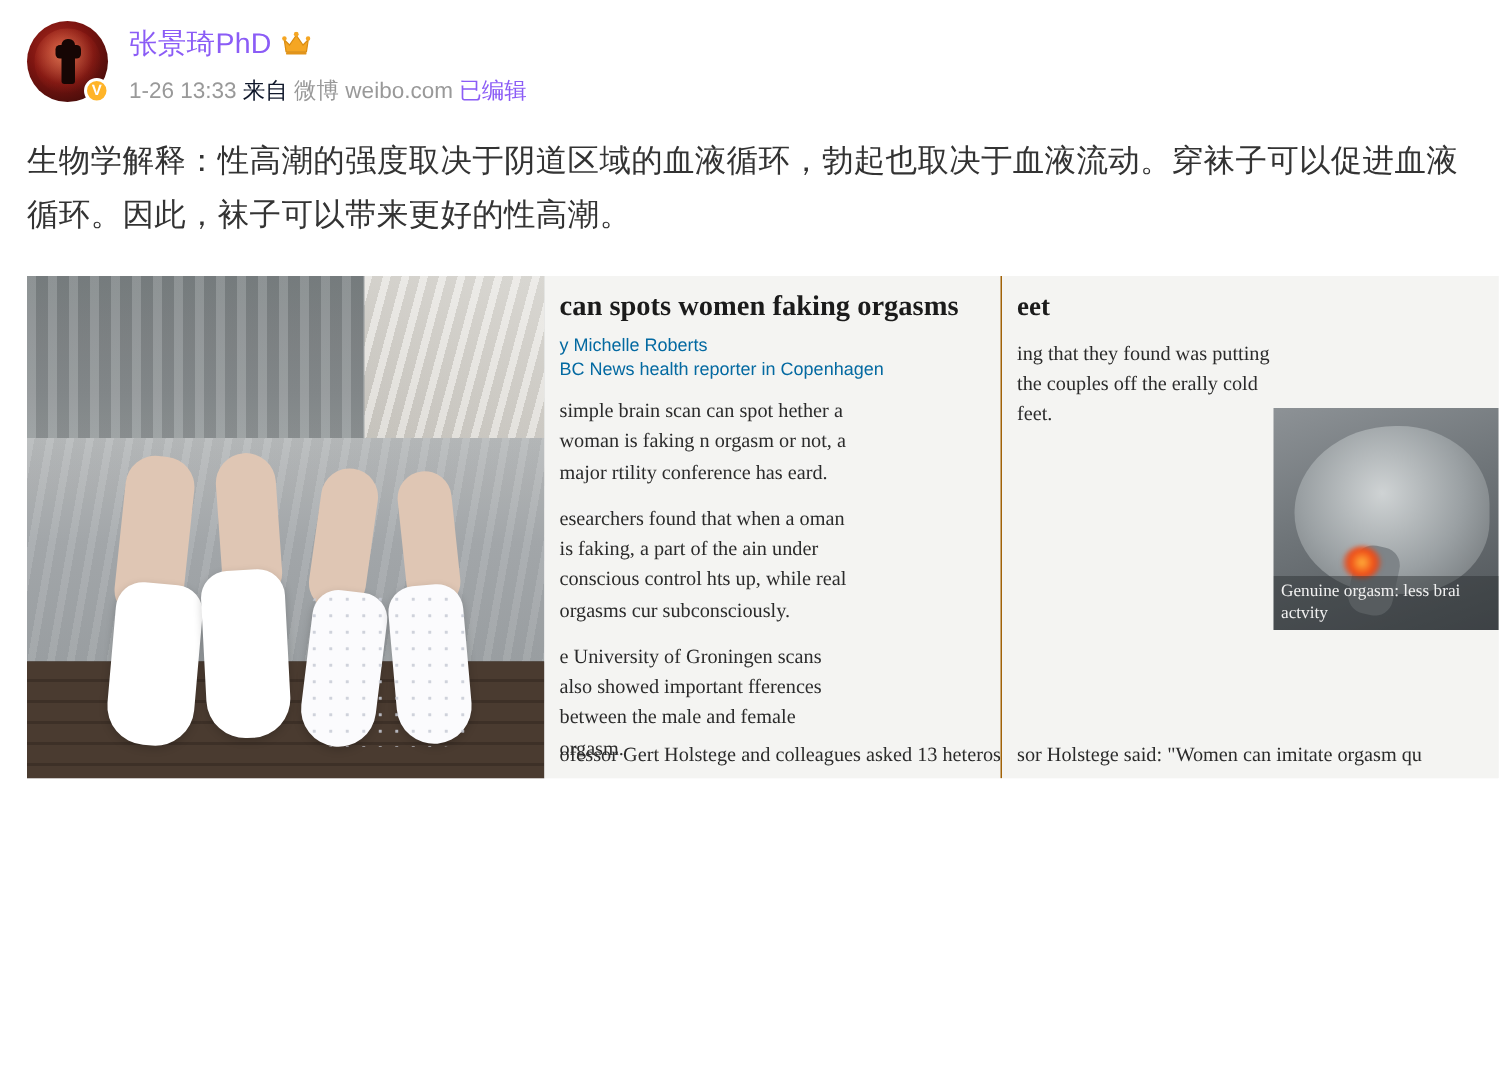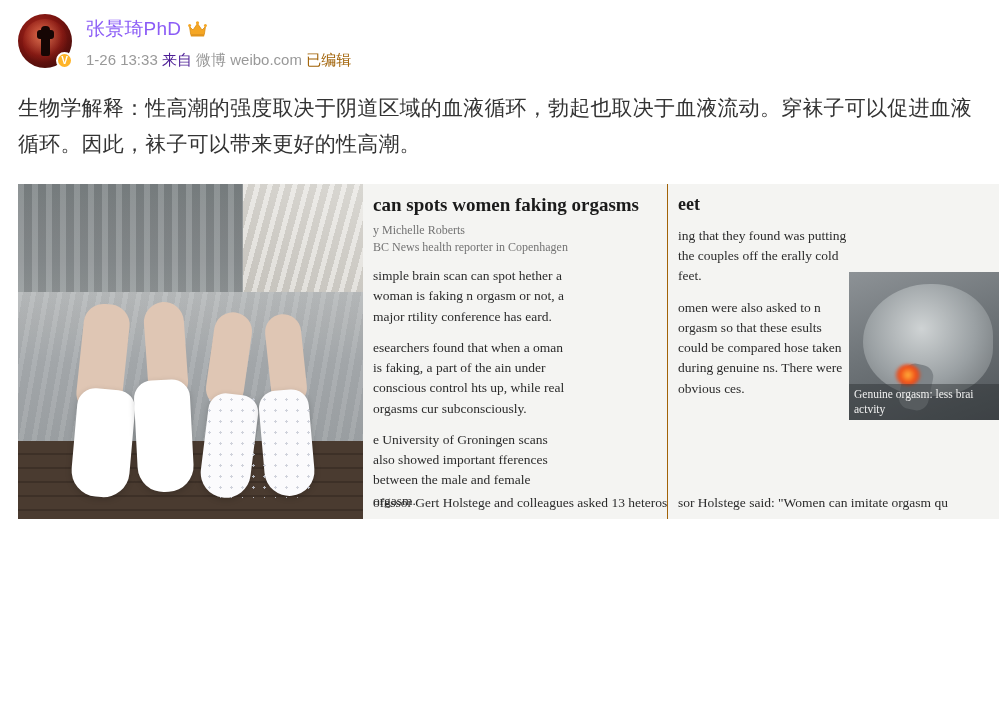--- a/index.html
+++ b/index.html
@@ -107,23 +107,23 @@
     height: 16px;
     position: relative;
   }
   .crown-icon svg { display: block; }
 
   .subline {
     margin-top: 9px;
     font-size: 15px;
     color: #999999;
   }
-  .subline .src-label { color: #4c1d95; }
+  .subline .src-label { color: #0f172a; }
   .subline .src-link { color: #999999; }
-  .subline .edited { color: #a16207; }
+  .subline .edited { color: #8b5cf6; }
 
   
   .content {
     margin-top: 20px;
     font-size: 21px;
     line-height: 1.72;
     color: #333333;
     letter-spacing: 0.2px;
   }
   .topic {
@@ -239,23 +239,23 @@
   .news-col.col-b { width: 349px; }
   .news-headline {
     font-family: "Liberation Serif", serif;
     font-weight: bold;
     font-size: 19px;
     color: #1b1b1b;
     line-height: 1.15;
     white-space: nowrap;
   }
   .news-byline {
-    font-family: Liberation Serif, serif;
+    font-family: Liberation Sans, sans-serif;
     font-size: 12px;
-    color: #737373;
+    color: #0369a1;
     margin-top: 7px;
     white-space: nowrap;
   }
   .news-byline .b2 { display:block; margin-top: 2px; }
   .news-body {
     font-family: Liberation Serif, serif;
     font-size: 13.5px;
     line-height: 1.5;
     color: #2b2b2b;
     margin-top: 11px;
@@ -400,21 +400,20 @@
           <p>e University of Groningen scans also showed important fferences between the male and female orgasm.</p>
 
         </div>
         <div class="news-footline">ofessor Gert Holstege and colleagues asked 13 heterosexu uples aged 19-49 to take part in an experiment.</div>
       </div>
 
       <div class="news-col col-b">
         <div class="news-headline">eet</div>
         <div class="news-body">
           <p>ing that they found was putting the couples off the erally cold feet.</p>
-          <p>omen were also asked to n orgasm so that these esults could be compared hose taken during genuine ns. There were obvious ces.</p>
         </div>
         <div class="brain brain-b">
           <div class="skull"></div>
           <div class="stem"></div>
           <div class="blob red b1"></div>
           <div class="brain-caption">Genuine orgasm: less brai actvity</div>
         </div>
         <div class="news-footline">sor Holstege said: "Women can imitate orgasm qu</div>
       </div>
 

